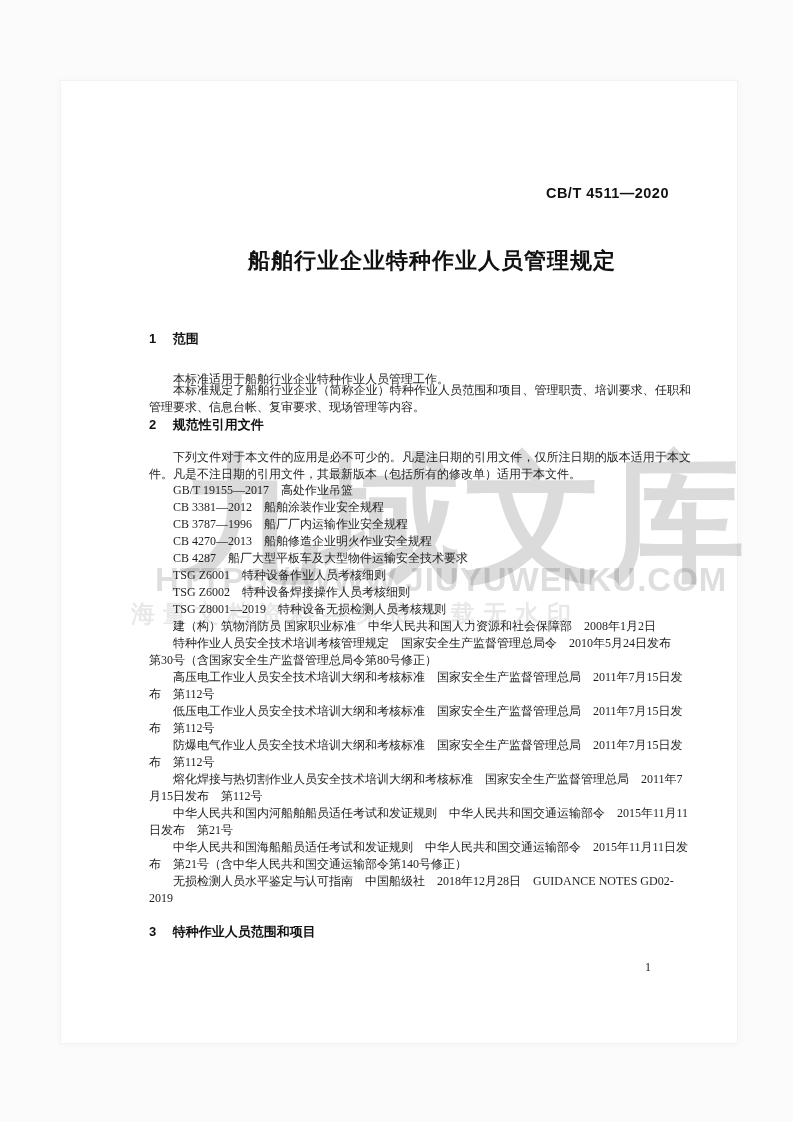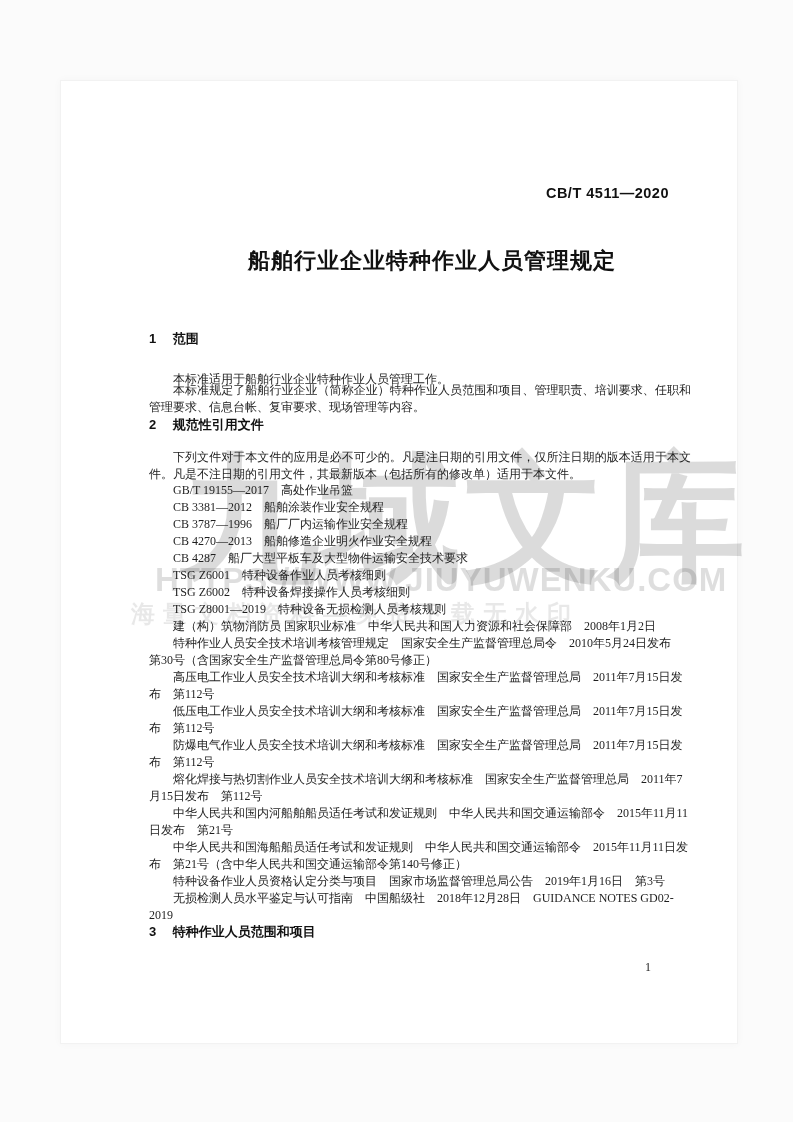--- a/index.html
+++ b/index.html
@@ -176,21 +176,20 @@
       <p>TSG Z6002　特种设备焊接操作人员考核细则</p>
       <p>TSG Z8001—2019　特种设备无损检测人员考核规则</p>
       <p>建（构）筑物消防员 国家职业标准　中华人民共和国人力资源和社会保障部　2008年1月2日</p>
       <p>特种作业人员安全技术培训考核管理规定　国家安全生产监督管理总局令　2010年5月24日发布　第30号（含国家安全生产监督管理总局令第80号修正）</p>
       <p>高压电工作业人员安全技术培训大纲和考核标准　国家安全生产监督管理总局　2011年7月15日发布　第112号</p>
       <p>低压电工作业人员安全技术培训大纲和考核标准　国家安全生产监督管理总局　2011年7月15日发布　第112号</p>
       <p>防爆电气作业人员安全技术培训大纲和考核标准　国家安全生产监督管理总局　2011年7月15日发布　第112号</p>
       <p>熔化焊接与热切割作业人员安全技术培训大纲和考核标准　国家安全生产监督管理总局　2011年7月15日发布　第112号</p>
       <p>中华人民共和国内河船舶船员适任考试和发证规则　中华人民共和国交通运输部令　2015年11月11日发布　第21号</p>
       <p>中华人民共和国海船船员适任考试和发证规则　中华人民共和国交通运输部令　2015年11月11日发布　第21号（含中华人民共和国交通运输部令第140号修正）</p>
-      <p>特种设备作业人员资格认定分类与项目　国家市场监督管理总局公告　2019年1月16日　第3号</p>
       <p>无损检测人员水平鉴定与认可指南　中国船级社　2018年12月28日　GUIDANCE NOTES GD02-2019</p>
     </div>
 
     <div class="sec sec-3">
       <span class="sec-num">3</span>
       <span class="sec-title">特种作业人员范围和项目</span>
     </div>
 
     <div class="page-num">1</div>
 

